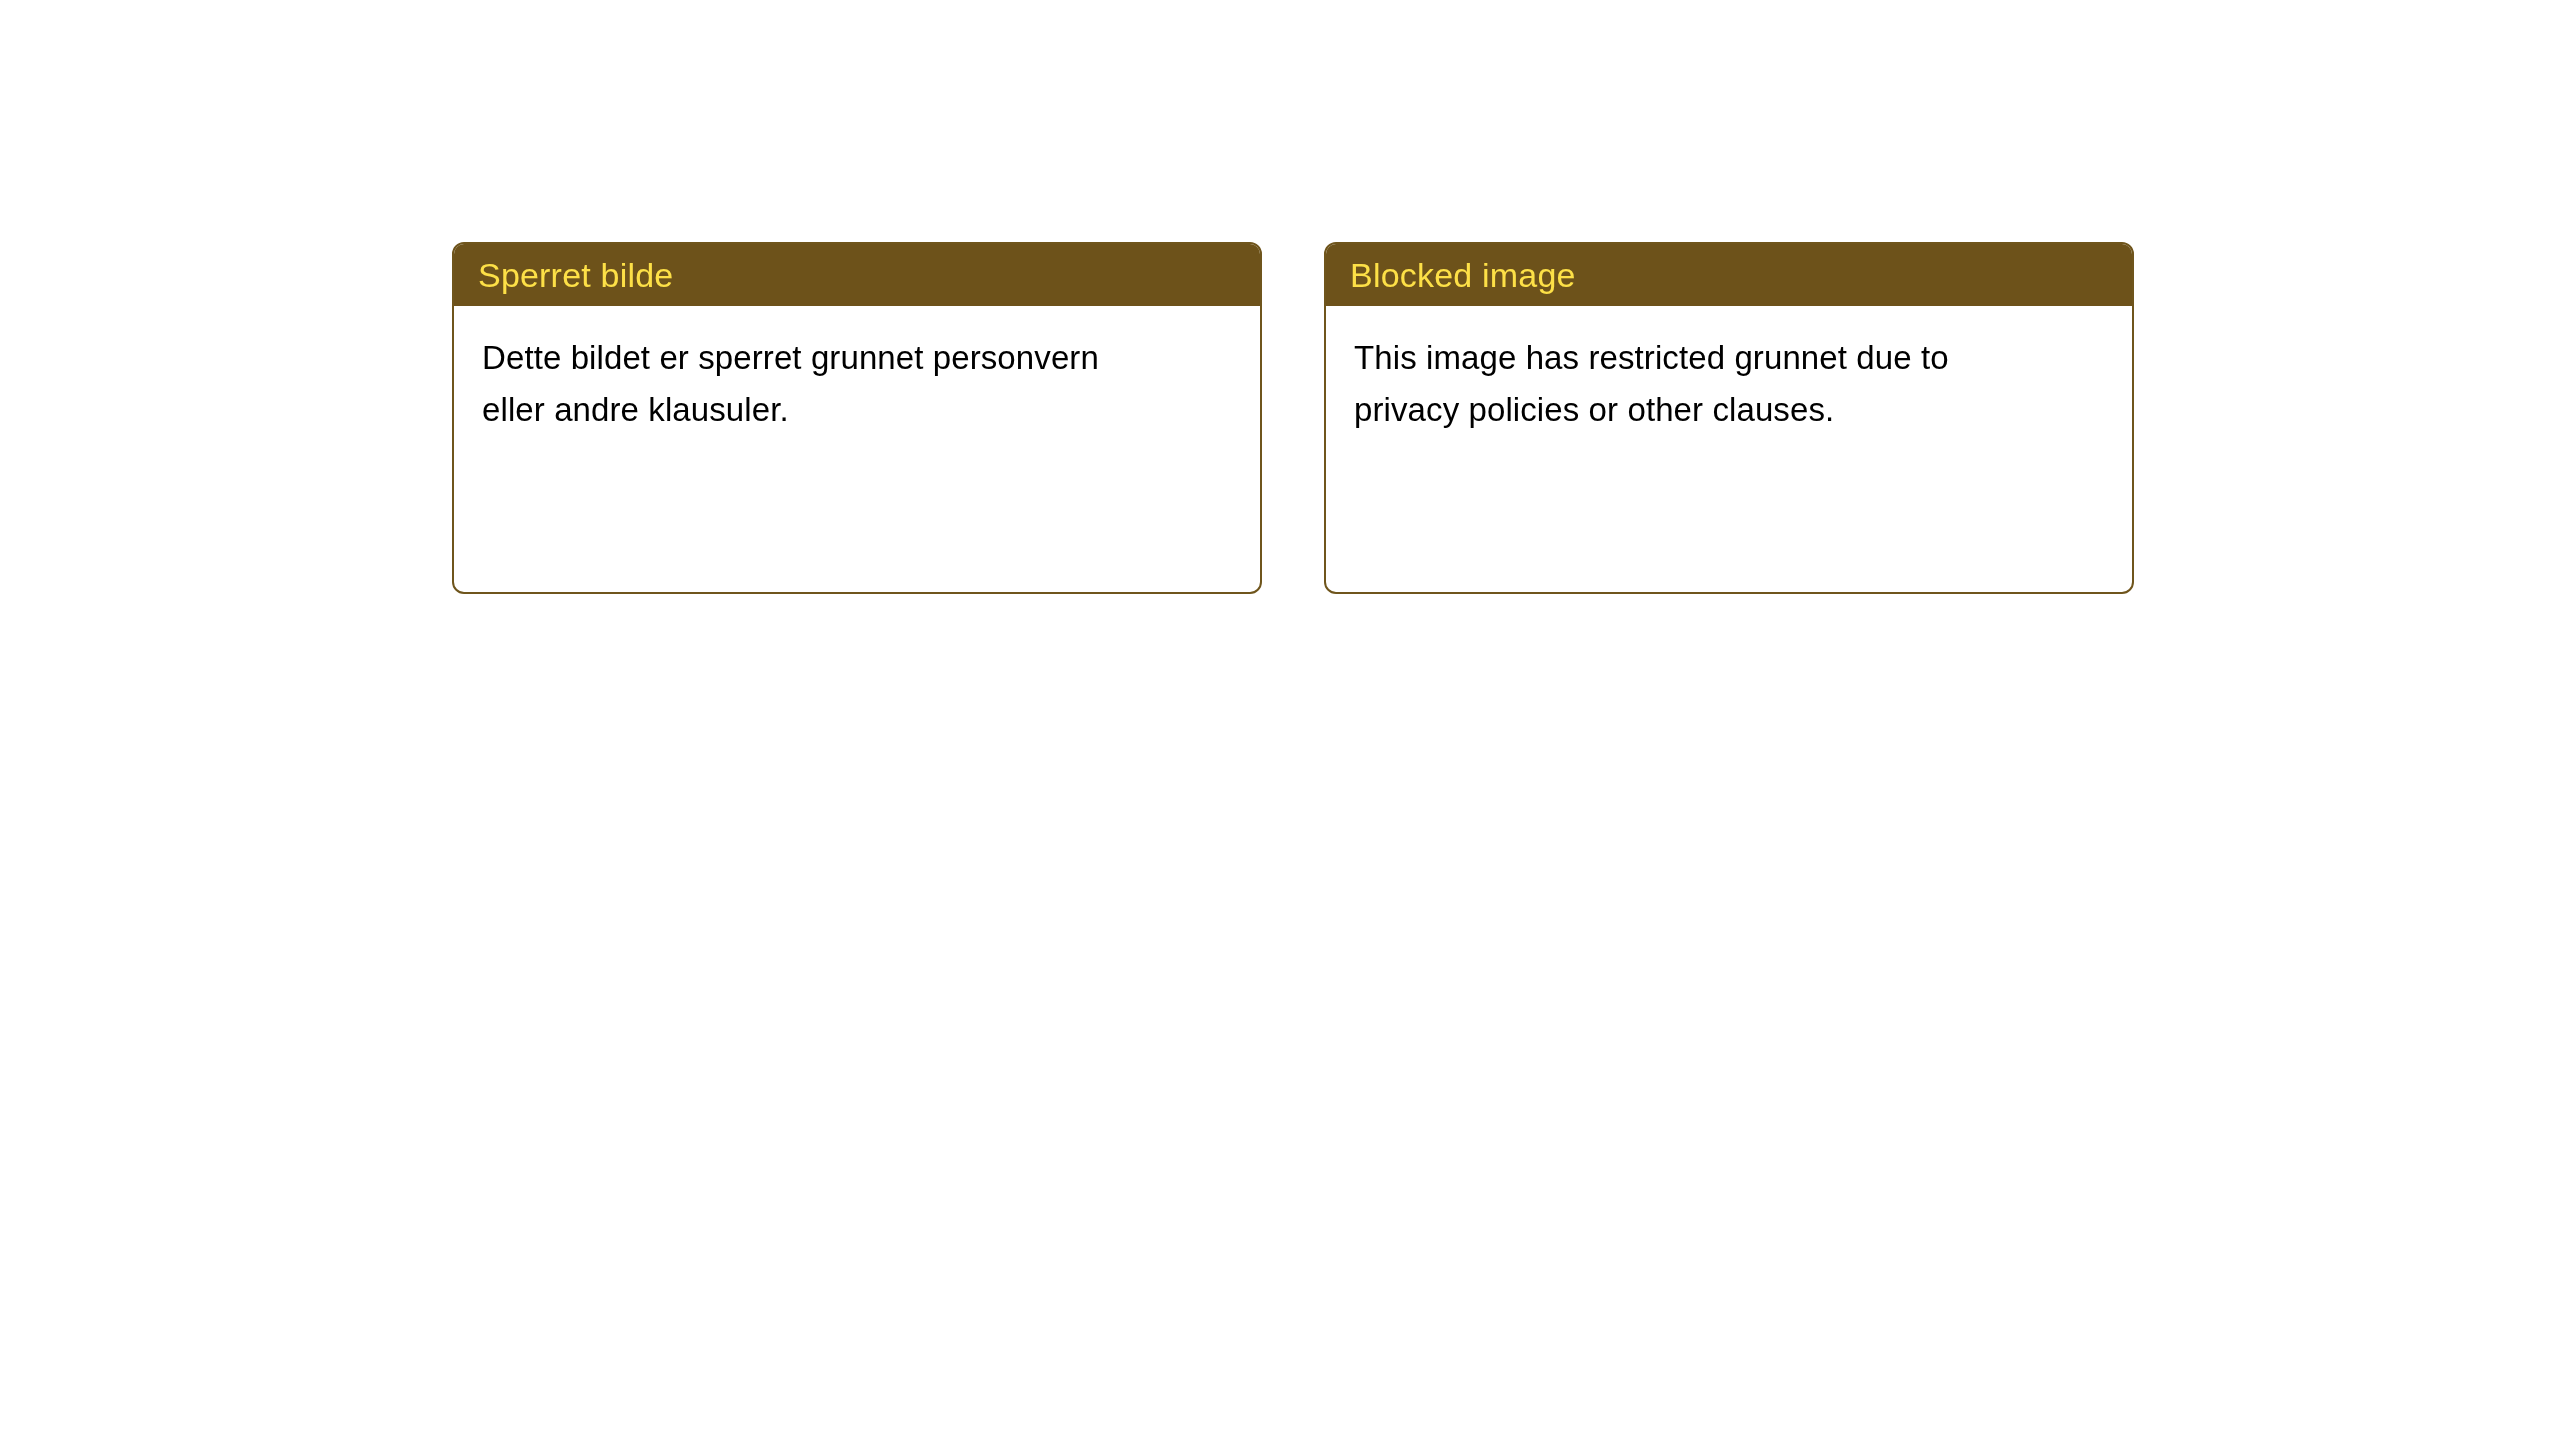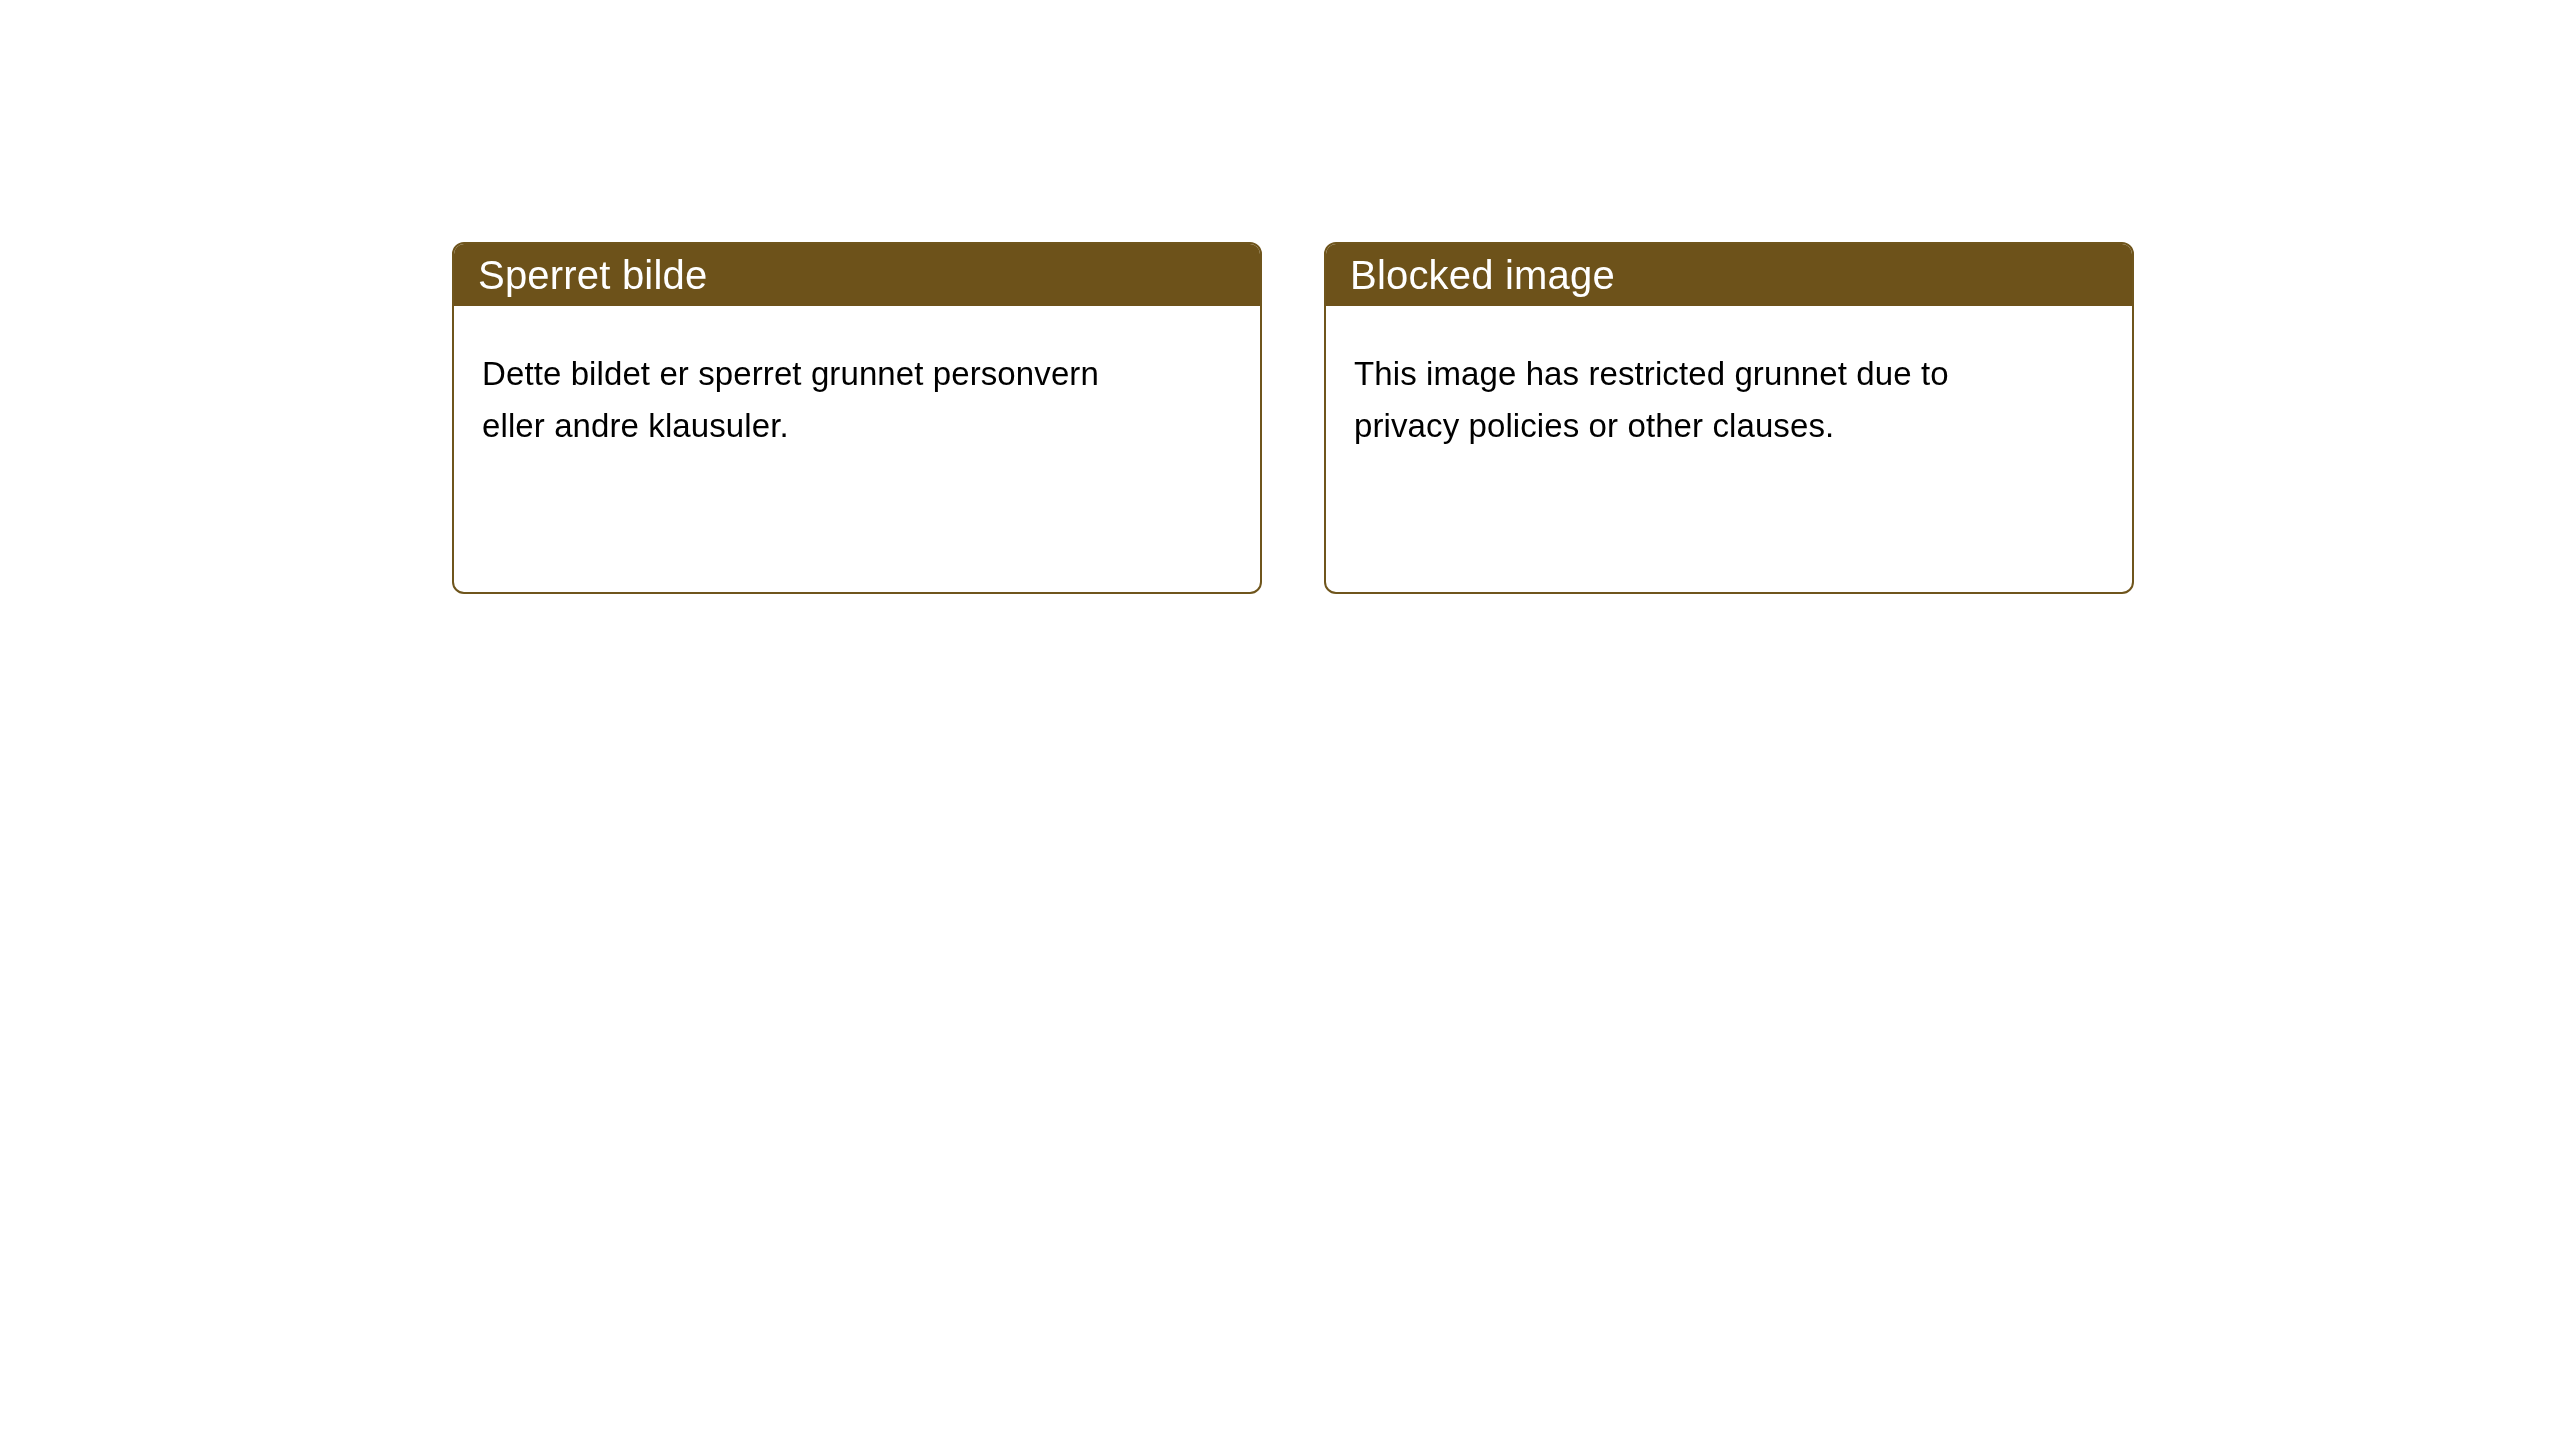--- a/index.html
+++ b/index.html
@@ -44,30 +44,30 @@
     background: #6d521a;
     color: #ffffff;
     height: 62px;
     display: flex;
     align-items: center;
     padding: 0 0 0 24px;
     box-sizing: border-box;
   }
 
   .notice-header-title {
-    font-size: 40px;
+    font-size: 34px;
     line-height: 40px;
     font-weight: 400;
-    color: #ffffff;
+    color: #fde047;
     letter-spacing: 0.2px;
   }
 
   .notice-body {
     flex: 1;
-    padding: 42px 30px 20px 28px;
+    padding: 26px 30px 20px 28px;
     box-sizing: border-box;
   }
 
   .notice-text {
     font-size: 33px;
     line-height: 52px;
     color: #000000;
     font-weight: 400;
     max-width: 640px;
     letter-spacing: 0.1px;

